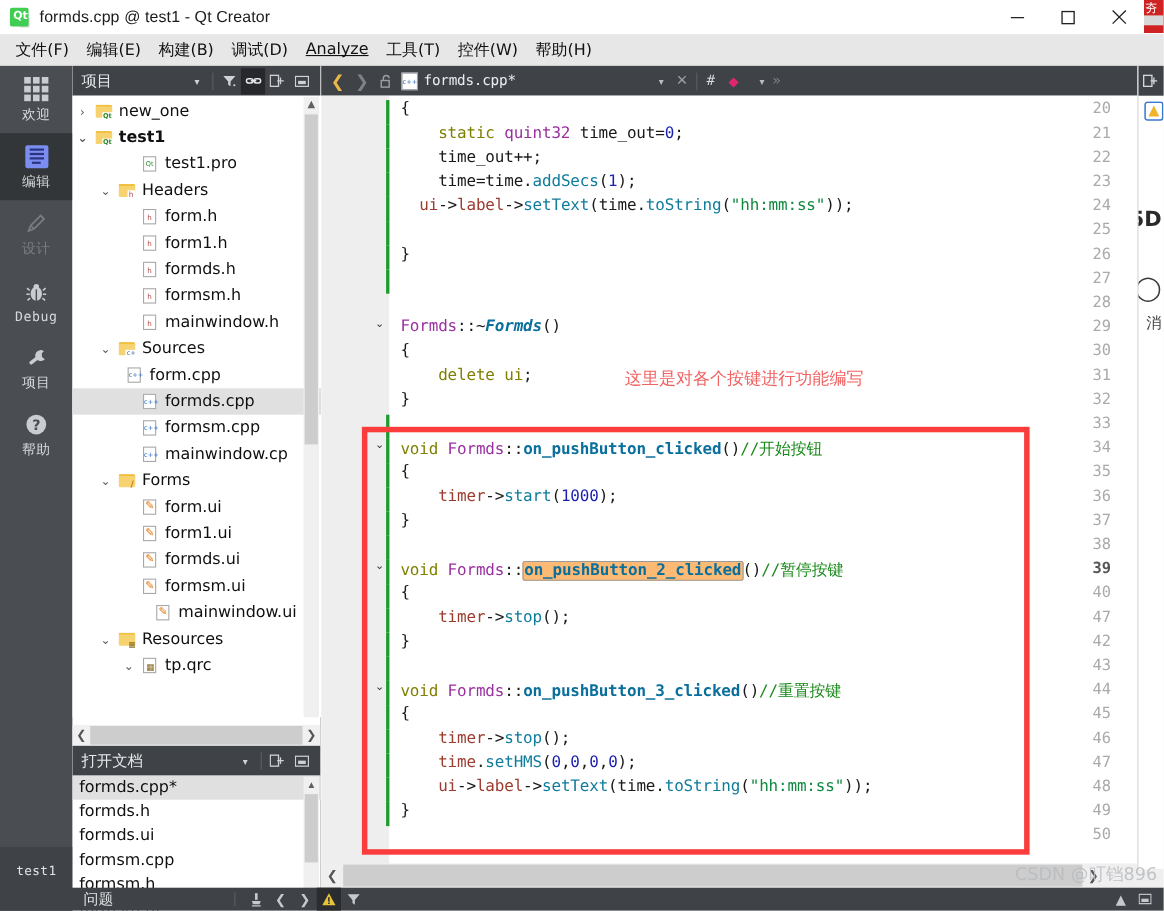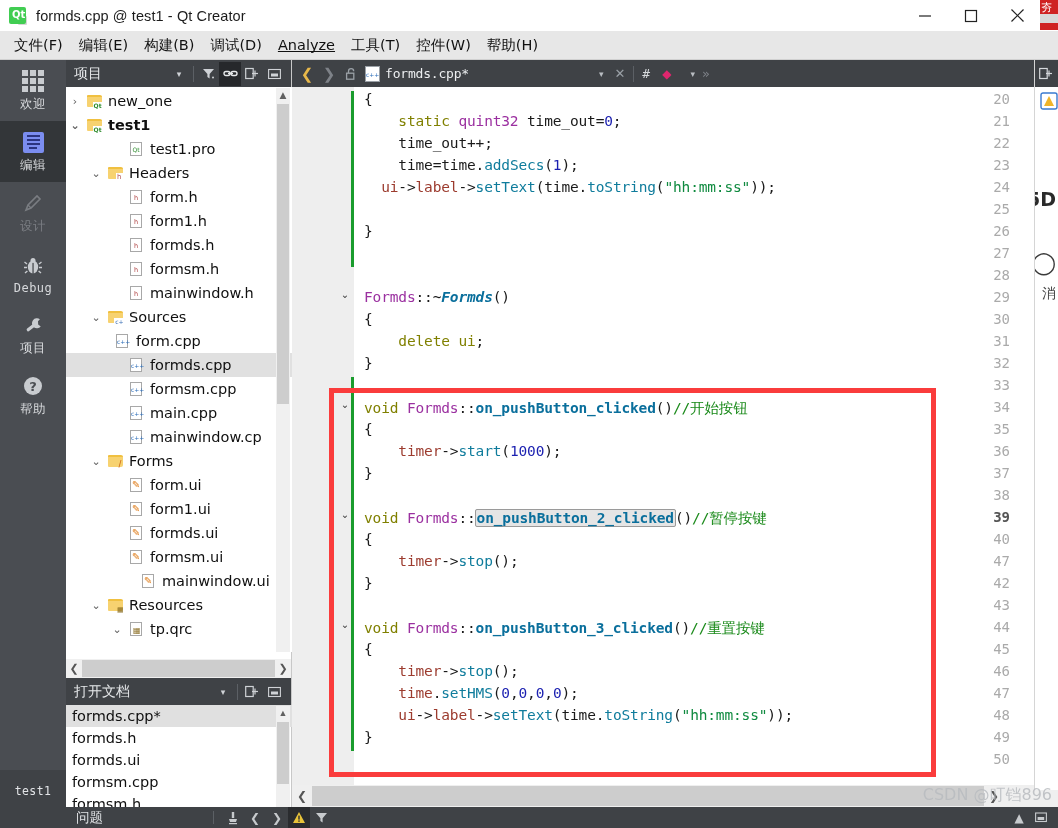--- a/index.html
+++ b/index.html
@@ -290,21 +290,21 @@
   .typ  { color: #9b30a0; }
   .fn   { color: #0a6f9c; font-weight: bold; }
   .fnI  { color: #0a6f9c; font-weight: bold; font-style: italic; }
   .call { color: #0f7c9c; }
   .var  { color: #9c3b2e; }
   .num  { color: #1a1fb0; }
   .str  { color: #0f8a3f; }
   .cmt  { color: #1a8a1a; }
   .op   { color: #1a1a1a; }
   .hl-box {
-    background: #e5e5e5; border: 1px solid #9a9a9a; border-radius: 2px;
+    background: #fdba74; border: 1px solid #9a9a9a; border-radius: 2px;
     padding: 0 1px; margin: 0 -1px;
   }
 
   .annot {
     position: absolute; color: #f26262; font-size: 15.5px;
     font-family: "DejaVu Sans", "Liberation Sans", sans-serif;
     white-space: nowrap;
   }
   .redbox {
     position: absolute; border: 5px solid #fa3c3c; pointer-events: none;
@@ -619,27 +619,20 @@
             <span class="f-file cpp">c++</span>
           </span>
           <span class="tlabel">formds.cpp</span>
         </div>
         <div class="trow" style="padding-left: 42px;">
           <span class="chev"></span>
           <span class="fico">
             <span class="f-file cpp">c++</span>
           </span>
           <span class="tlabel">formsm.cpp</span>
-        </div>
-        <div class="trow" style="padding-left: 42px;">
-          <span class="chev"></span>
-          <span class="fico">
-            <span class="f-file cpp">c++</span>
-          </span>
-          <span class="tlabel">main.cpp</span>
         </div>
         <div class="trow" style="padding-left: 42px;">
           <span class="chev"></span>
           <span class="fico">
             <span class="f-file cpp">c++</span>
           </span>
           <span class="tlabel">mainwindow.cp</span>
         </div>
         <div class="trow" style="padding-left: 21px;">
           <span class="chev">⌄</span>
@@ -865,20 +858,21 @@
         <div class="ln" style="top: 620px;">48</div>
         <div class="greenbar" style="top: 620px; height: 22px;"></div>
         <div class="code" style="top: 620px; left: 72px;"><span class="var">    ui</span><span class="op">-&gt;</span><span class="var">label</span><span class="op">-&gt;</span><span class="call">setText</span><span class="op">(</span><span class="op">time</span><span class="op">.</span><span class="call">toString</span><span class="op">(</span><span class="str">"hh:mm:ss"</span><span class="op">));</span></div>
         <div class="ln" style="top: 642px;">49</div>
         <div class="greenbar" style="top: 642px; height: 22px;"></div>
         <div class="code" style="top: 642px; left: 72px;"><span class="op">}</span></div>
         <div class="ln" style="top: 664px;">50</div>
         <div class="code" style="top: 664px; left: 72px;"></div>
       </div>
 
+    <div class="annot" style="left:276px; top:247px;">这里是对各个按键进行功能编写</div>
 
     <div class="redbox" style="left:37px; top:301px; width:607px; height:389px;"></div>
   </div>
 
   <div class="ed-vscroll">
     <div class="arrow">▲</div>
     <div class="thumb"></div>
     <div class="arrow" style="position:absolute;bottom:0;">▼</div>
   </div>
 

